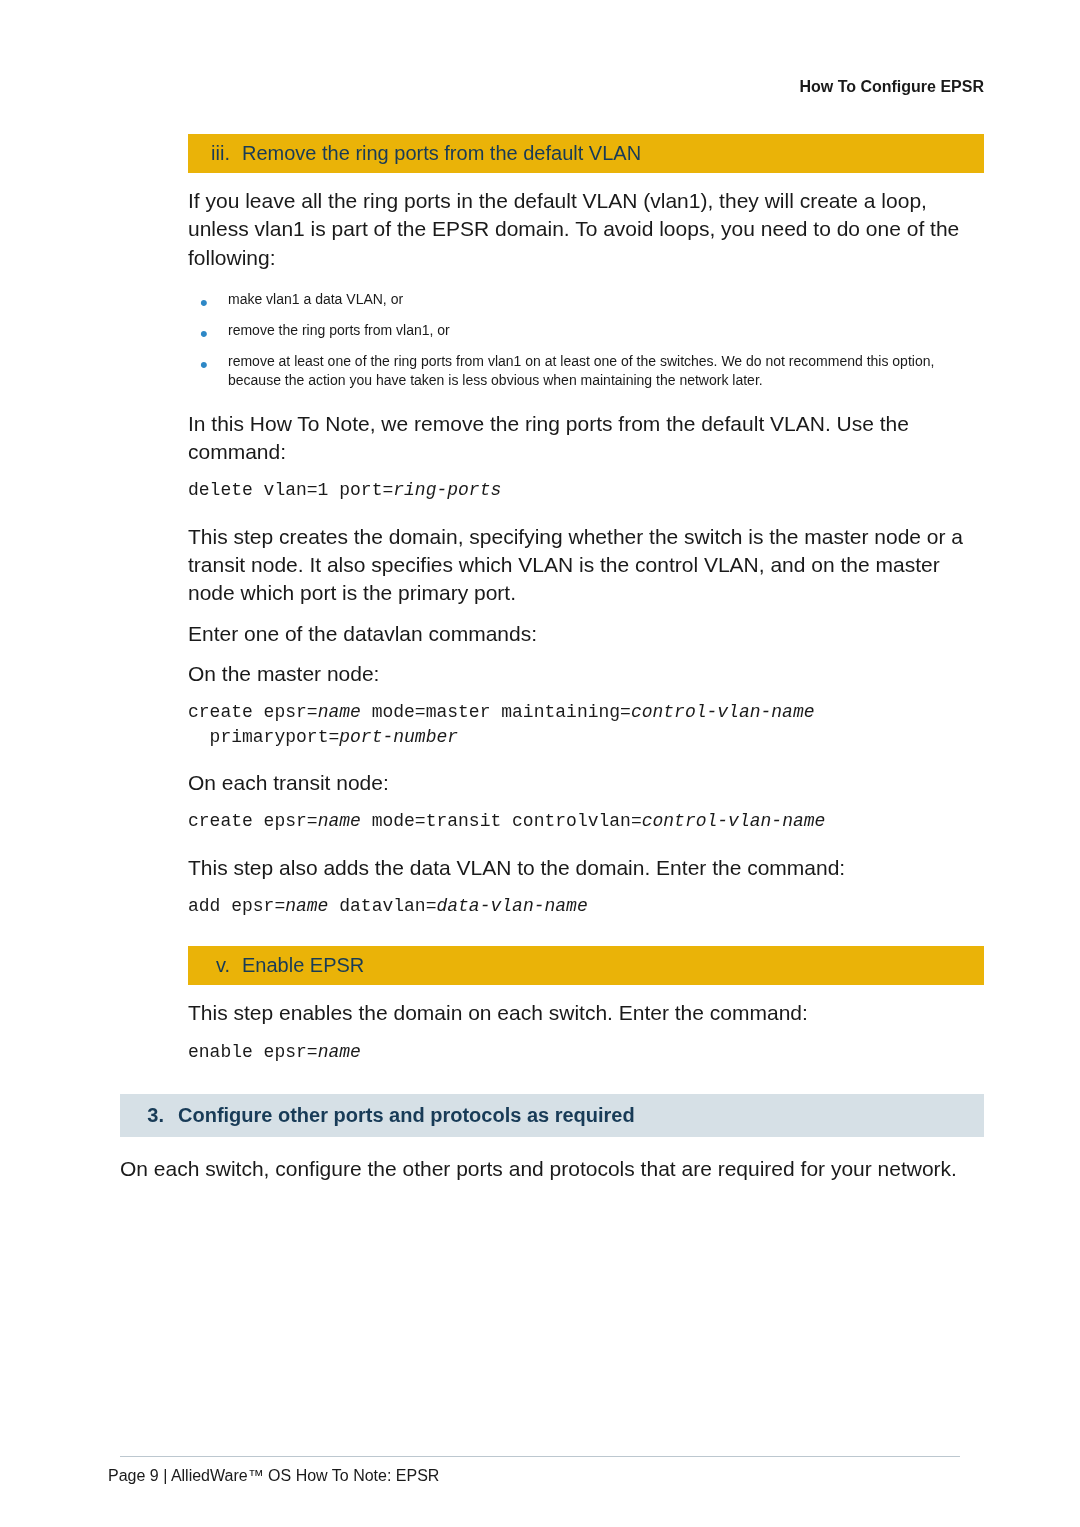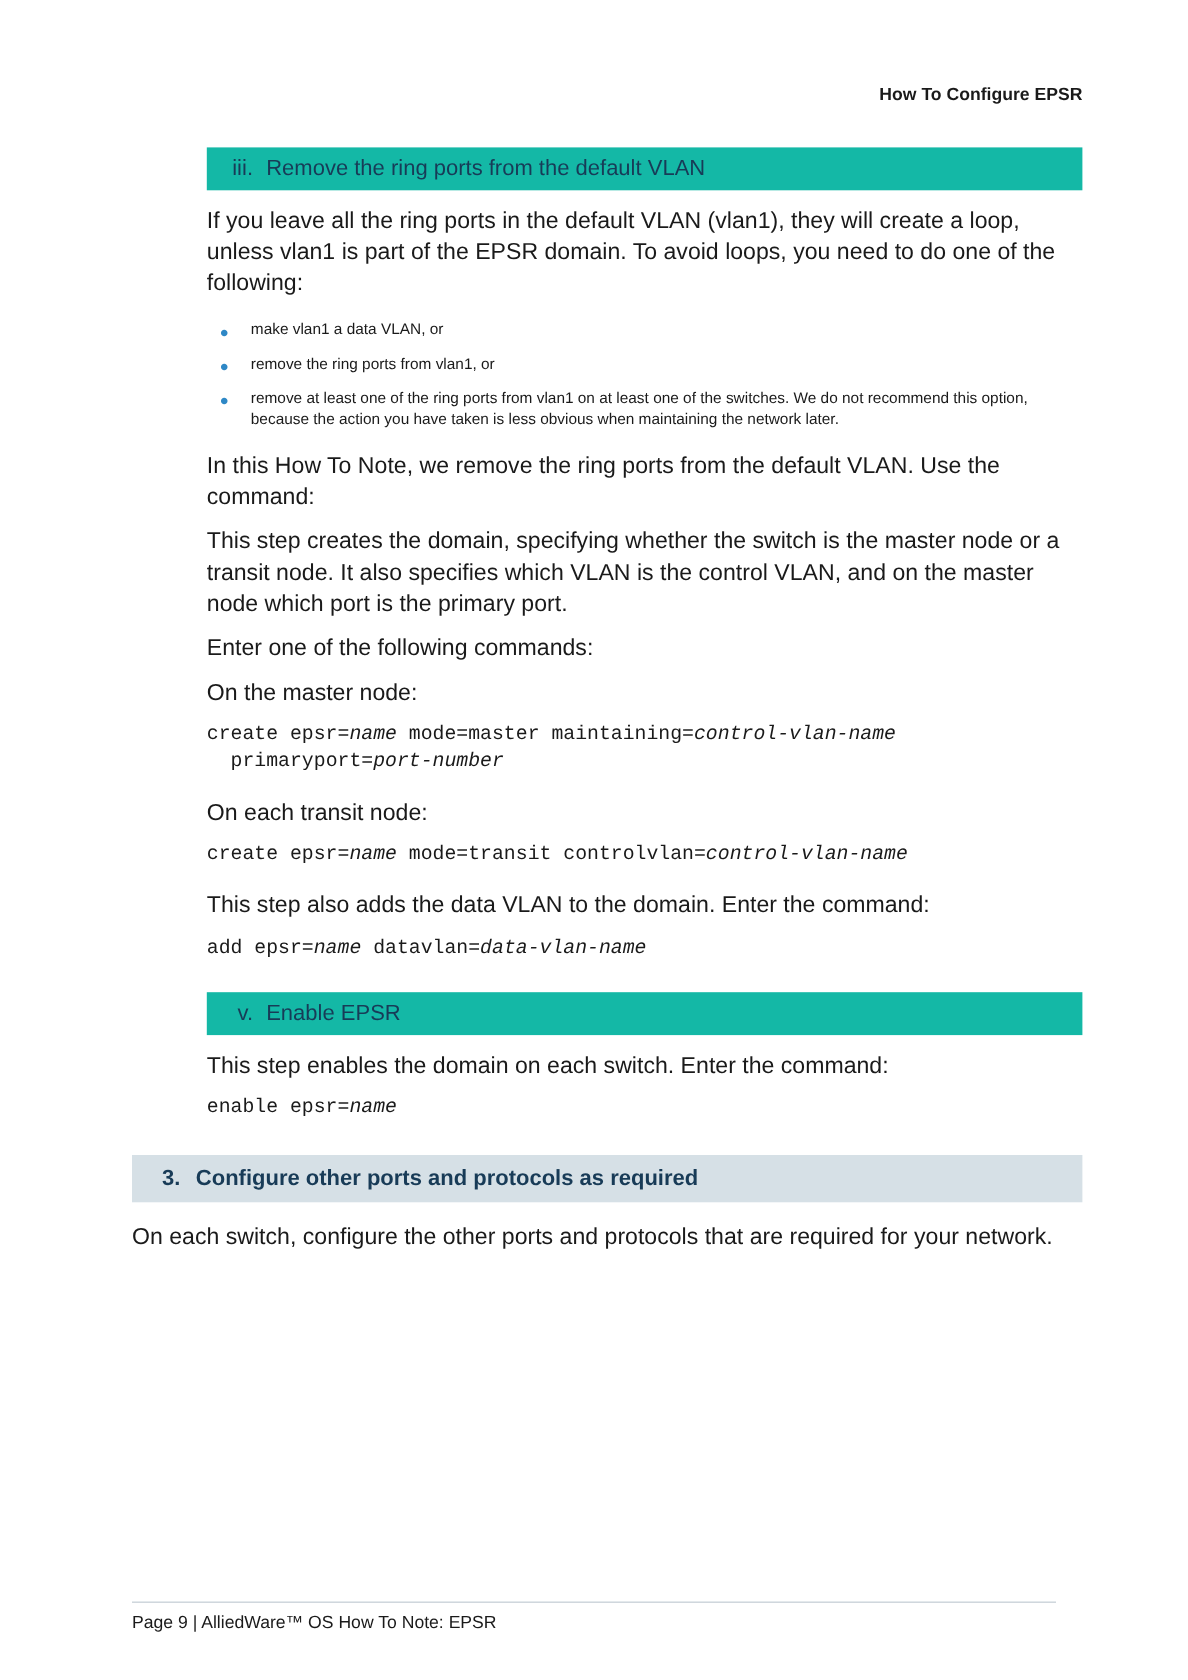--- a/index.html
+++ b/index.html
@@ -15,21 +15,21 @@
   padding:78px 96px 0 120px;
 }
 .head-right {
   text-align:right;
   font-weight:700;
   font-size:16px;
   color:#1a1a1a;
   margin-bottom:38px;
 }
 .step-title {
-  background:#14b8a6;
+  background:#eab308;
   padding:8px 14px;
   font-size:20px;
   color:#183b57;
   display:flex;
   gap:12px;
   margin:28px 0 14px 68px;
 }
 .step-num { min-width:28px; text-align:right;  font-weight: 400;}
 .step-label{font-weight: 400;}
 .body-text {
@@ -70,21 +70,21 @@
 }
 .section-num{ font-weight:700; min-width:28px; text-align:right; }
 .section-label{font-weight: 700;}
 .footer-rule{
   position:absolute;
   left:120px; right:120px; bottom:70px;
   border-top:1px solid #bcc7cf;
 }
 .footer-text{
   position:absolute;
-  left:120px; bottom:42px;
+  left:108px; bottom:42px;
   font-size:16px;
   color:#1a1a1a;
 }
 </style>
 </head>
 <body>
 
 <div class="page">
   <div class="head-right">How To Configure EPSR</div>
 
@@ -92,23 +92,24 @@
     <span class="step-num">iii.</span>
     <span class="step-label">Remove the ring ports from the default VLAN</span>
   </div>
   <p class="body-text">If you leave all the ring ports in the default VLAN (vlan1), they will create a loop, unless vlan1 is part of the EPSR domain. To avoid loops, you need to do one of the following:</p>
   <ul class="bullet-list">
     <li>make vlan1 a data VLAN, or</li>
     <li>remove the ring ports from vlan1, or</li>
     <li>remove at least one of the ring ports from vlan1 on at least one of the switches. We do not recommend this option, because the action you have taken is less obvious when maintaining the network later.</li>
   </ul>
   <p class="body-text">In this How To Note, we remove the ring ports from the default VLAN. Use the command:</p>
+  <div class="code"><span>delete vlan=1 port=</span><span class="it">ring-ports</span></div>
 
   <p class="body-text">This step creates the domain, specifying whether the switch is the master node or a transit node. It also specifies which VLAN is the control VLAN, and on the master node which port is the primary port.</p>
-  <p class="body-text">Enter one of the following commands:</p>
+  <p class="body-text">Enter one of the datavlan commands:</p>
   <p class="body-text">On the master node:</p>
   <div class="code"><span>create epsr=</span><span class="it">name</span><span> mode=master maintaining=</span><span class="it">control-vlan-name</span>
 <span> </span><span> primaryport=</span><span class="it">port-number</span></div>
   <p class="body-text">On each transit node:</p>
   <div class="code"><span>create epsr=</span><span class="it">name</span><span> mode=transit controlvlan=</span><span class="it">control-vlan-name</span></div>
   <p class="body-text">This step also adds the data VLAN to the domain. Enter the command:</p>
   <div class="code"><span>add epsr=</span><span class="it">name</span><span> datavlan=</span><span class="it">data-vlan-name</span></div>
 
   <div class="step-title">
     <span class="step-num">v.</span>

